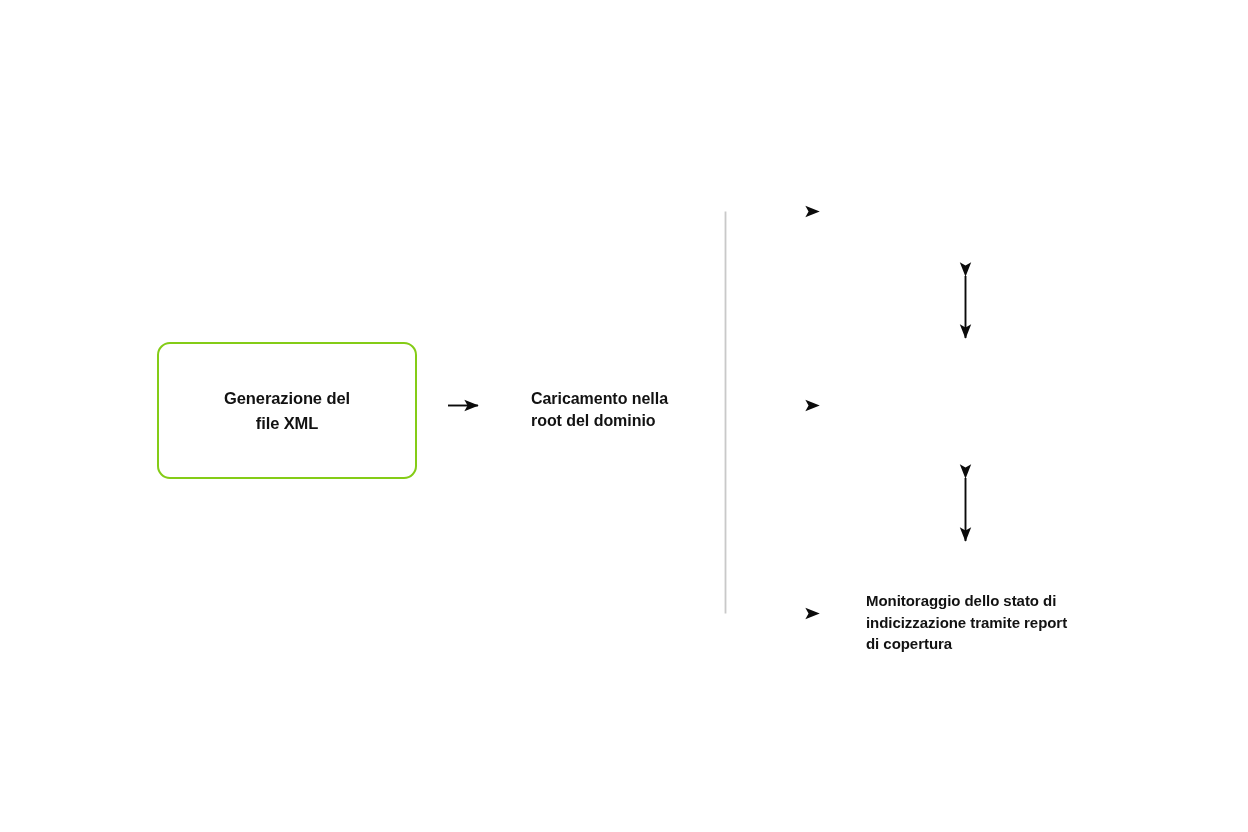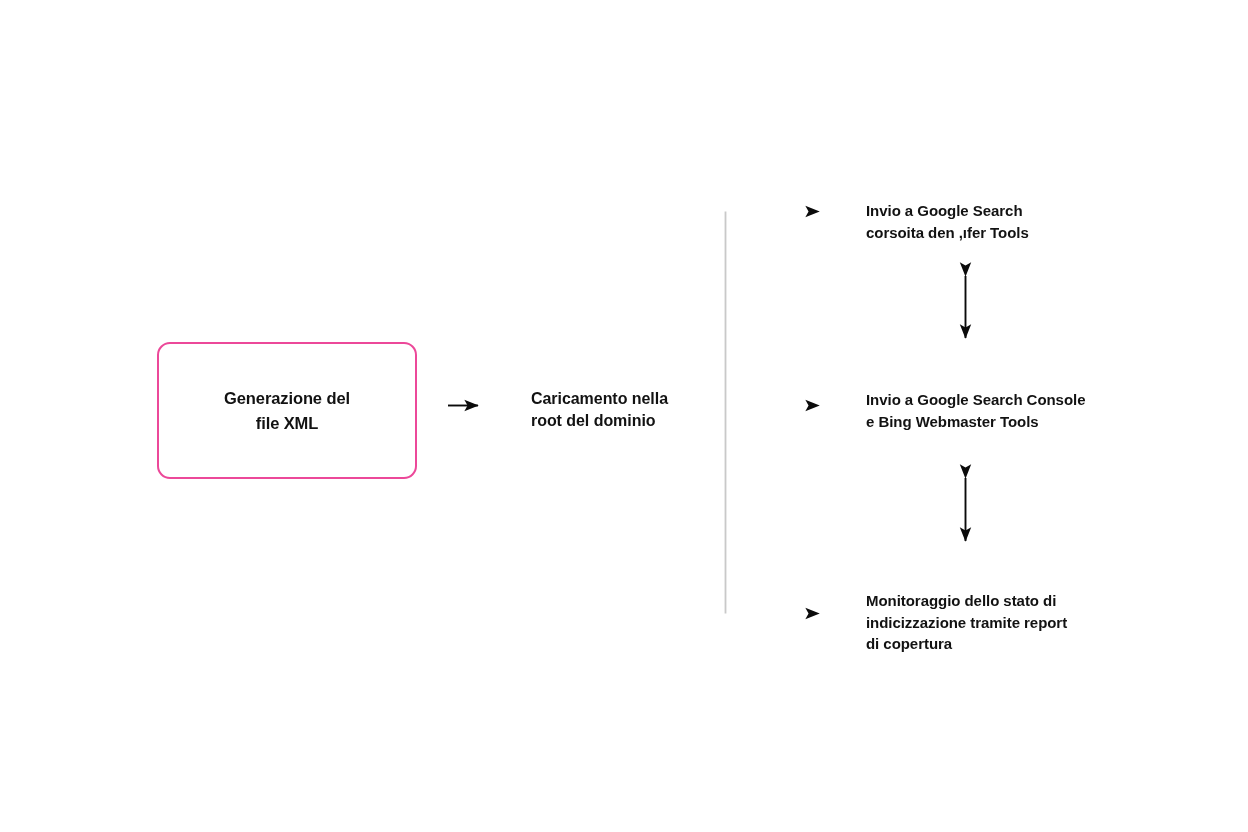--- a/index.html
+++ b/index.html
@@ -33,21 +33,21 @@
   }
 
   
   .node-box {
     position: absolute;
     left: 157px;
     top: 342px;
     width: 260px;
     height: 137px;
     box-sizing: border-box;
-    border: 2px solid #ec4899;
+    border: 2px solid #84cc16;
     border-radius: 13px;
     background: #ffffff;
     display: flex;
     align-items: center;
     justify-content: center;
   }
   .node-box-label {
     font-size: 16.5px;
     font-weight: bold;
     line-height: 25px;
@@ -138,21 +138,17 @@
   </svg>
 
   <div class="node-box">
     <span class="node-box-label">Generazione del
 file XML</span>
   </div>
 
   <div class="step-label">Caricamento nella
 root del dominio</div>
 
-  <div class="branch-label b0">Invio a Google Search
-corsoita den ,ıfer Tools</div>
-  <div class="branch-label b1">Invio a Google Search Console
-e Bing Webmaster Tools</div>
   <div class="branch-label b2">Monitoraggio dello stato di
 indicizzazione tramite report
 di copertura</div>
 
 </div>
 
 </body></html>

